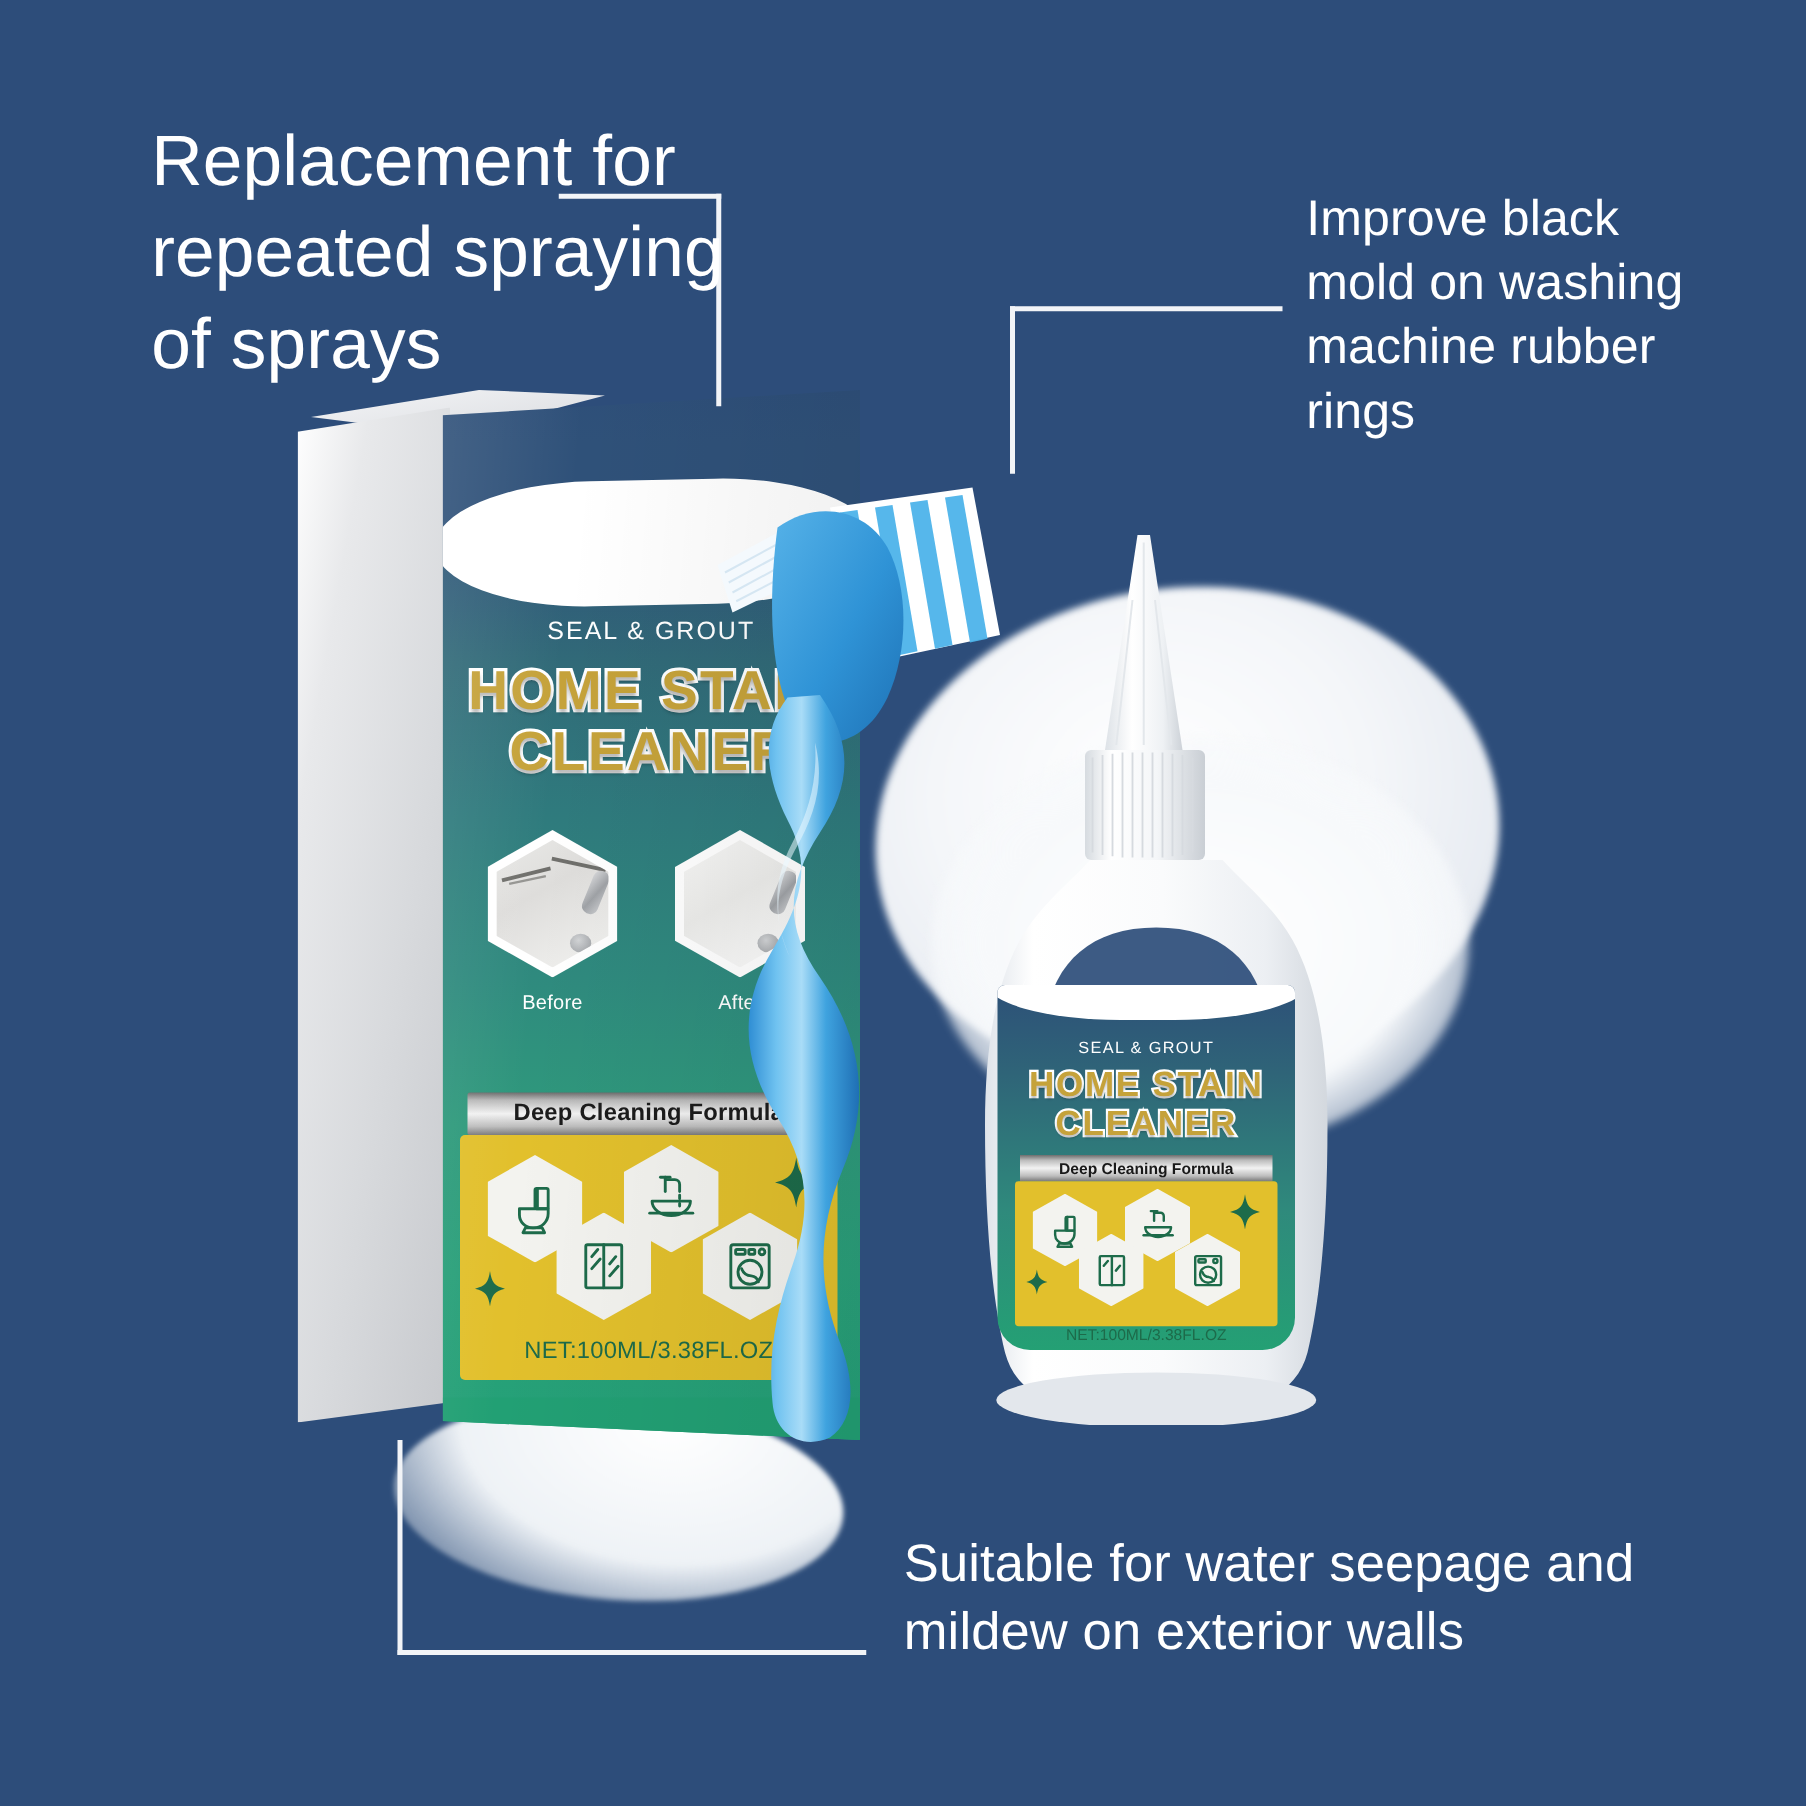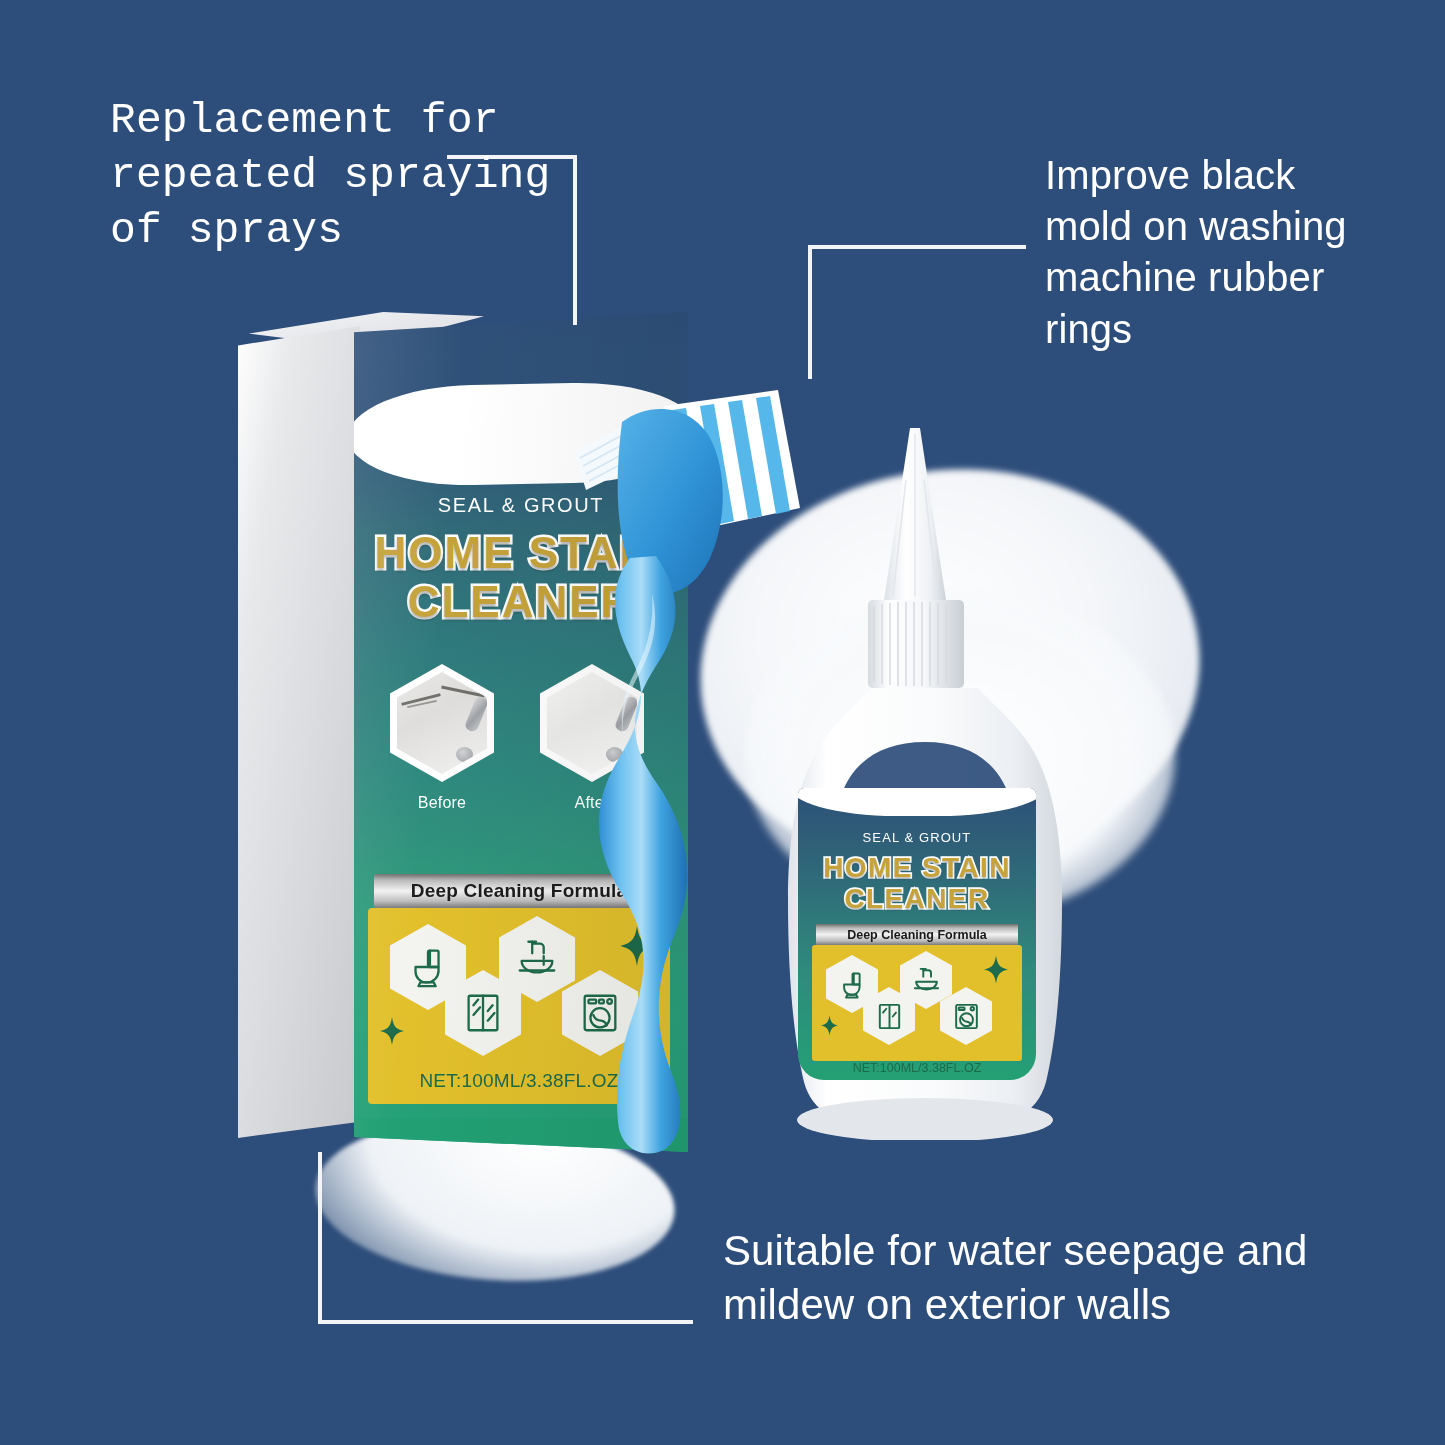--- a/index.html
+++ b/index.html
@@ -21,21 +21,21 @@
   
   .callout-text {
     position: absolute;
     color: #ffffff;
     font-family: "Liberation Sans", sans-serif;
     font-weight: 400;
     line-height: 1.28;
     letter-spacing: 0.1px;
     white-space: pre-line;
   }
-  #callout-tl-text { left: 110px; top: 93px;  font-size: 43px; font-family: Liberation Mono, monospace; }
+  #callout-tl-text { left: 121px; top: 93px;  font-size: 57px; }
   #callout-tr-text { left: 1045px; top: 150px; font-size: 40px; }
   #callout-bl-text { left: 723px;  top: 1224px; font-size: 42px; }
 
   
   .leader { position: absolute; background: #f2f4f7; }
 
   #leader-tl-h { left: 447px; top: 155px; width: 130px; height: 4px; }
   #leader-tl-v { left: 573px; top: 155px; width: 4px;  height: 170px; }
 
   #leader-tr-h { left: 808px; top: 245px; width: 218px; height: 4px; }

